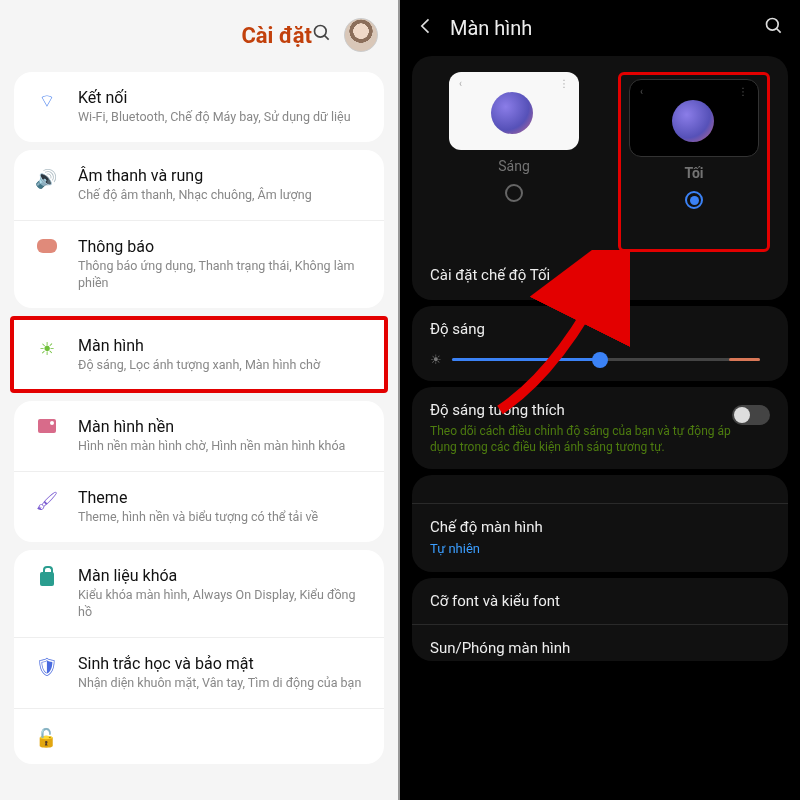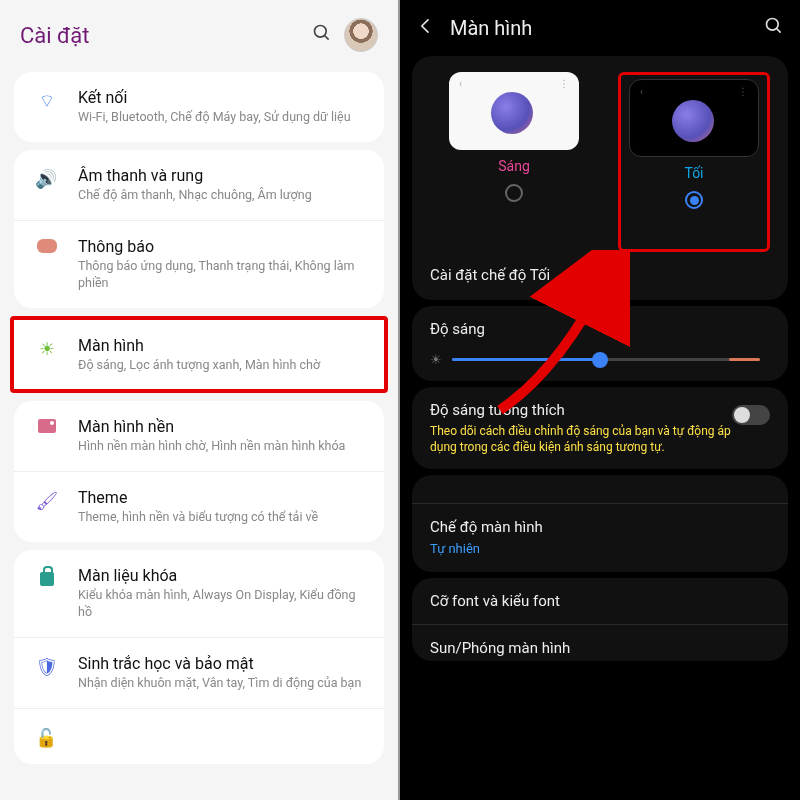--- a/index.html
+++ b/index.html
@@ -9,21 +9,21 @@
     font-family: -apple-system, BlinkMacSystemFont, 'Segoe UI', Roboto, sans-serif;
     overflow: hidden;
     background: #888;
   }
   .pane { width: 400px; height: 800px; position: relative; overflow: hidden; }
   .left { background: #f5f5f5; border-right: 2px solid #999; }
   .right { background: #000; color: #eee; }
 
   
   .l-header { display:flex; align-items:center; padding: 18px 20px 12px; }
-  .l-title { font-size: 22px; font-weight: 400; flex:1; color:#701a75; }
+  .l-title { font-size: 22px; font-weight: 700; flex:1; color:#c2410c;text-align:right; }
   .l-search svg { width:20px;height:20px; stroke:#444;fill:none;stroke-width:2;}
   .l-avatar { width:34px;height:34px;border-radius:50%;background:linear-gradient(135deg,#d9c7b8,#c4a993);border:1px solid #ccc; margin-left:12px; background-image: radial-gradient(circle at 50% 38%, #f0d9c8 30%, #8b6e5a 31% 45%, #d9c7b8 46%);}
   .l-card { background:#fff; margin:8px 14px; border-radius:18px; overflow:hidden; }
   .l-item { display:flex; align-items:flex-start; padding:16px 18px; border-bottom:1px solid #eee; position:relative;}
   .l-card .l-item:last-child { border-bottom:none; }
   .l-icon { width:30px; flex-shrink:0; display:flex; align-items:center; justify-content:center; margin-top:2px;}
   .l-icon span { font-size:18px; }
   .l-text { flex:1; margin-left:16px; }
   .l-label { font-size:16px; color:#111; }
   .l-sub { font-size:12.5px; color:#888; margin-top:2px; line-height:1.35;}
@@ -46,36 +46,36 @@
   .r-card { background:#111; margin:6px 12px; border-radius:20px; padding:16px 18px; position:relative;}
   .r-card.sm { padding:14px 18px;}
   .theme-row { display:flex; gap:20px; justify-content:center; margin-bottom:6px;}
   .theme-opt { flex:1; display:flex; flex-direction:column; align-items:center; }
   .theme-preview { width:130px; height:78px; border-radius:12px; position:relative; }
   .light-prev { background:#f8f8f8; }
   .dark-wrap { border:3px solid #e30000; border-radius:6px; padding:4px 8px 40px;}
   .dark-prev { background:#000; border:1px solid #333;}
   .blob { width:42px;height:42px;border-radius:50%;background:radial-gradient(circle at 35% 35%,#8b7de8,#5651b8 60%,#c76b8b);position:absolute;top:20px;left:42px;}
   .prev-top{position:absolute;top:6px;width:100%;display:flex;justify-content:space-between;padding:0 10px;font-size:10px;color:#aaa;}
-  .theme-label { margin-top:8px; font-size:14px; color:#ec4899;}
-  .theme-label.active { color:#0ea5e9;font-weight:400;}
+  .theme-label { margin-top:8px; font-size:14px; color:#737373;}
+  .theme-label.active { color:#737373;font-weight:700;}
   .radio { width:18px;height:18px;border:2px solid #666;border-radius:50%;margin-top:10px;display:flex;align-items:center;justify-content:center;}
   .radio.sel { border-color:#3b82f6;}
   .radio.sel::after{content:"";width:9px;height:9px;background:#3b82f6;border-radius:50%;}
   .r-section-title { font-size:15px; color:#eee; }
   .r-section-title.mt { margin-top:14px;}
   .slider-row { display:flex; align-items:center; margin-top:14px;}
   .slider-ic{color:#777;font-size:13px;}
   .slider-track{flex:1;height:3px;background:#444;margin:0 10px;position:relative;border-radius:2px;}
   .slider-fill{position:absolute;left:0;top:0;height:100%;width:48%;background:#3b82f6;border-radius:2px;}
   .slider-thumb{position:absolute;left:48%;top:50%;transform:translate(-50%,-50%);width:16px;height:16px;background:#3b82f6;border-radius:50%;}
   .slider-end{position:absolute;right:0;top:0;height:100%;width:10%;background:#d97757;border-radius:2px;}
   .r-row-flex{display:flex;align-items:flex-start;}
   .r-row-text{flex:1;}
-  .r-sub{font-size:12px;color:#fde047;margin-top:4px;line-height:1.35;}
+  .r-sub{font-size:12px;color:#4d7c0f;margin-top:4px;line-height:1.35;}
   .r-sub.blue{color:#3b9eff;font-size:13px;}
   .toggle{width:38px;height:20px;background:#444;border-radius:12px;position:relative;flex-shrink:0;margin-top:4px;}
   .toggle::after{content:"";position:absolute;left:2px;top:2px;width:16px;height:16px;background:#ddd;border-radius:50%;}
   .divider{height:1px;background:#2a2a2a;margin:14px -18px;}
 
   .arrow{position:absolute;width:150px;height:170px;left:480px;top:250px;pointer-events:none;z-index:50;}
   .arrow svg{width:100%;height:100%;}
 </style>
 </head>
 <body>

